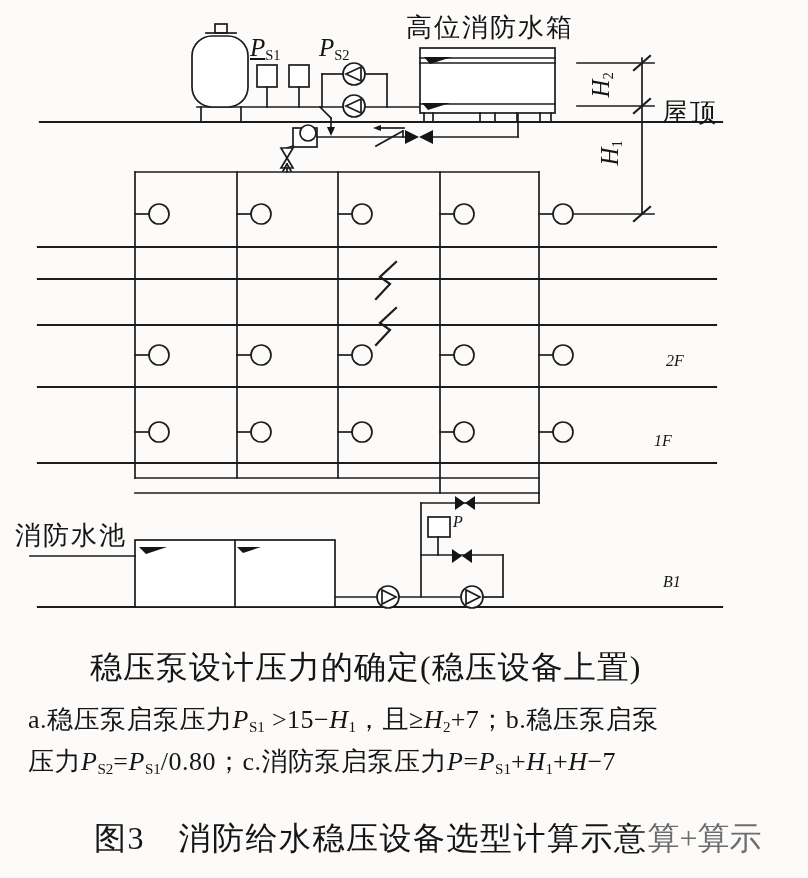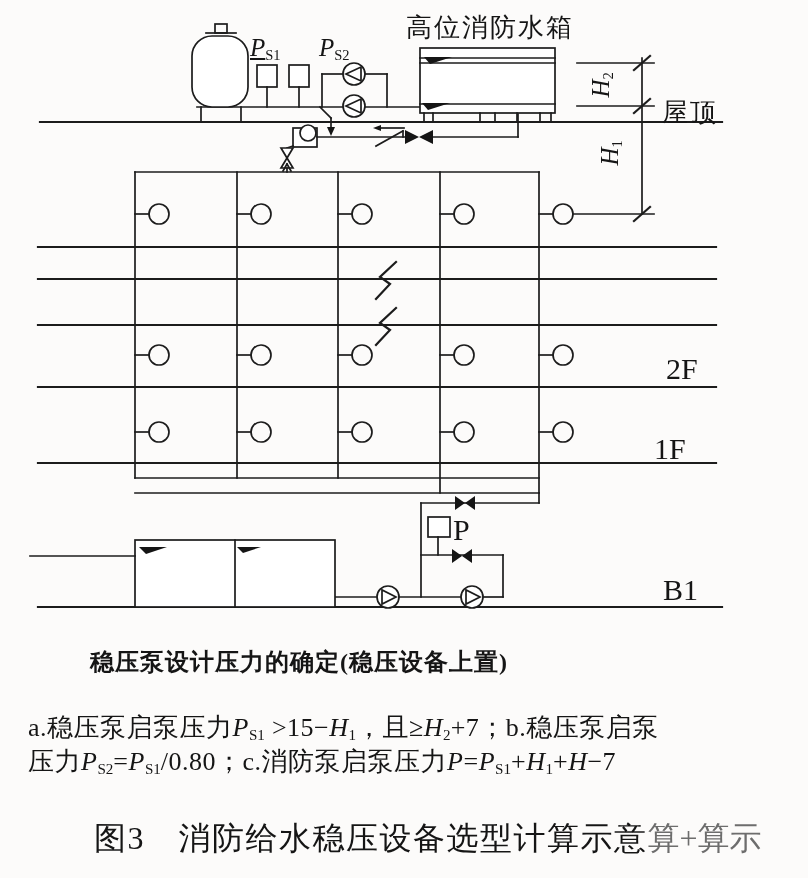--- a/index.html
+++ b/index.html
@@ -8,26 +8,26 @@
     font-family:"Liberation Serif","DejaVu Serif",serif; color:#151515;
     overflow:hidden;
   }
   svg { position:absolute; left:0; top:0; }
   .ln  { stroke:#1c1c1c; stroke-width:1.7; fill:none; stroke-linecap:square; }
   .ln2 { stroke:#1c1c1c; stroke-width:2.2; fill:none; stroke-linecap:square; }
   .blk { fill:#151515; stroke:none; }
   .wht { fill:#ffffff; stroke:#1c1c1c; stroke-width:1.7; }
   .lbl { position:absolute; white-space:nowrap; line-height:1.15; }
   .cjk26 { font-size:26px; letter-spacing:2px; }
-  .ser26 { font-size:30px; }
+  .ser26 { font-size:16px;font-style:italic; }
   .math  { font-size:25px; }
   .seg-i   { font-style:italic; }
   .seg-sub { font-size:0.58em; vertical-align:-0.28em; letter-spacing:0; }
   .rot { transform:rotate(-90deg); transform-origin:center center; }
-  .heading { font-size:24px; letter-spacing:1px; font-weight:700; }
+  .heading { font-size:32px; letter-spacing:1px; font-weight:400; }
   .formula { font-size:26px; letter-spacing:0.5px; }
   .caption { font-size:32px; letter-spacing:1.5px; font-weight:500; }
   .seg-ghost { color:#4a4a4a; opacity:0.8; letter-spacing:0; }
 </style>
 </head>
 <body>
 
 <div id="root">
 
 <svg width="808" height="628" viewBox="0 0 808 628">
@@ -233,26 +233,27 @@
 <div class="lbl math" style="left:250px; top:34px;text-decoration:underline;"><span class="seg-i">P</span><span class="seg-sub">S1</span></div>
 <div class="lbl math" style="left:283px; top:34px;margin-left:36px;"><span class="seg-i">P</span><span class="seg-sub">S2</span></div>
 
 <div class="lbl math rot" style="left:589px; top:70px;"><span class="seg-i">H</span><span class="seg-sub">2</span></div>
 <div class="lbl math rot" style="left:598px; top:138px;"><span class="seg-i">H</span><span class="seg-sub">1</span></div>
 
 <div class="lbl ser26" style="left:666px; top:352px;">2F</div>
 <div class="lbl ser26" style="left:654px; top:432px;">1F</div>
 <div class="lbl ser26" style="left:663px; top:573px;text-align:right;">B1</div>
 
+<div class="lbl cjk26" style="left:15px; top:521px;">消防水池</div>
 
 <div class="lbl ser26" style="left:453px; top:513px;">P</div>
 
 <div class="lbl heading" style="left:90px; top:649px;">稳压泵设计压力的确定(稳压设备上置)</div>
 
-<div class="lbl formula" style="left:28px; top:705px;margin-top:8px;"><span>a.稳压泵启泵压力</span><span class="seg-i">P</span><span class="seg-sub">S1</span><span> &gt;15−</span><span class="seg-i">H</span><span class="seg-sub">1</span><span>，且≥</span><span class="seg-i">H</span><span class="seg-sub">2</span><span>+7；b.稳压泵启泵</span></div>
+<div class="lbl formula" style="left:28px; top:705px;"><span>a.稳压泵启泵压力</span><span class="seg-i">P</span><span class="seg-sub">S1</span><span> &gt;15−</span><span class="seg-i">H</span><span class="seg-sub">1</span><span>，且≥</span><span class="seg-i">H</span><span class="seg-sub">2</span><span>+7；b.稳压泵启泵</span></div>
 
 <div class="lbl formula" style="left:28px; top:747px;"><span>压力</span><span class="seg-i">P</span><span class="seg-sub">S2</span><span>=</span><span class="seg-i">P</span><span class="seg-sub">S1</span><span>/0.80；c.消防泵启泵压力</span><span class="seg-i">P</span><span>=</span><span class="seg-i">P</span><span class="seg-sub">S1</span><span>+</span><span class="seg-i">H</span><span class="seg-sub">1</span><span>+</span><span class="seg-i">H</span><span>−7</span></div>
 
 <div class="lbl caption" style="left:94px; top:820px;">
   <span>图3　消防给水稳压设备选型计算示意</span><span class="seg-ghost">算+算示</span>
 </div>
 
 </div>
 
 </body></html>

